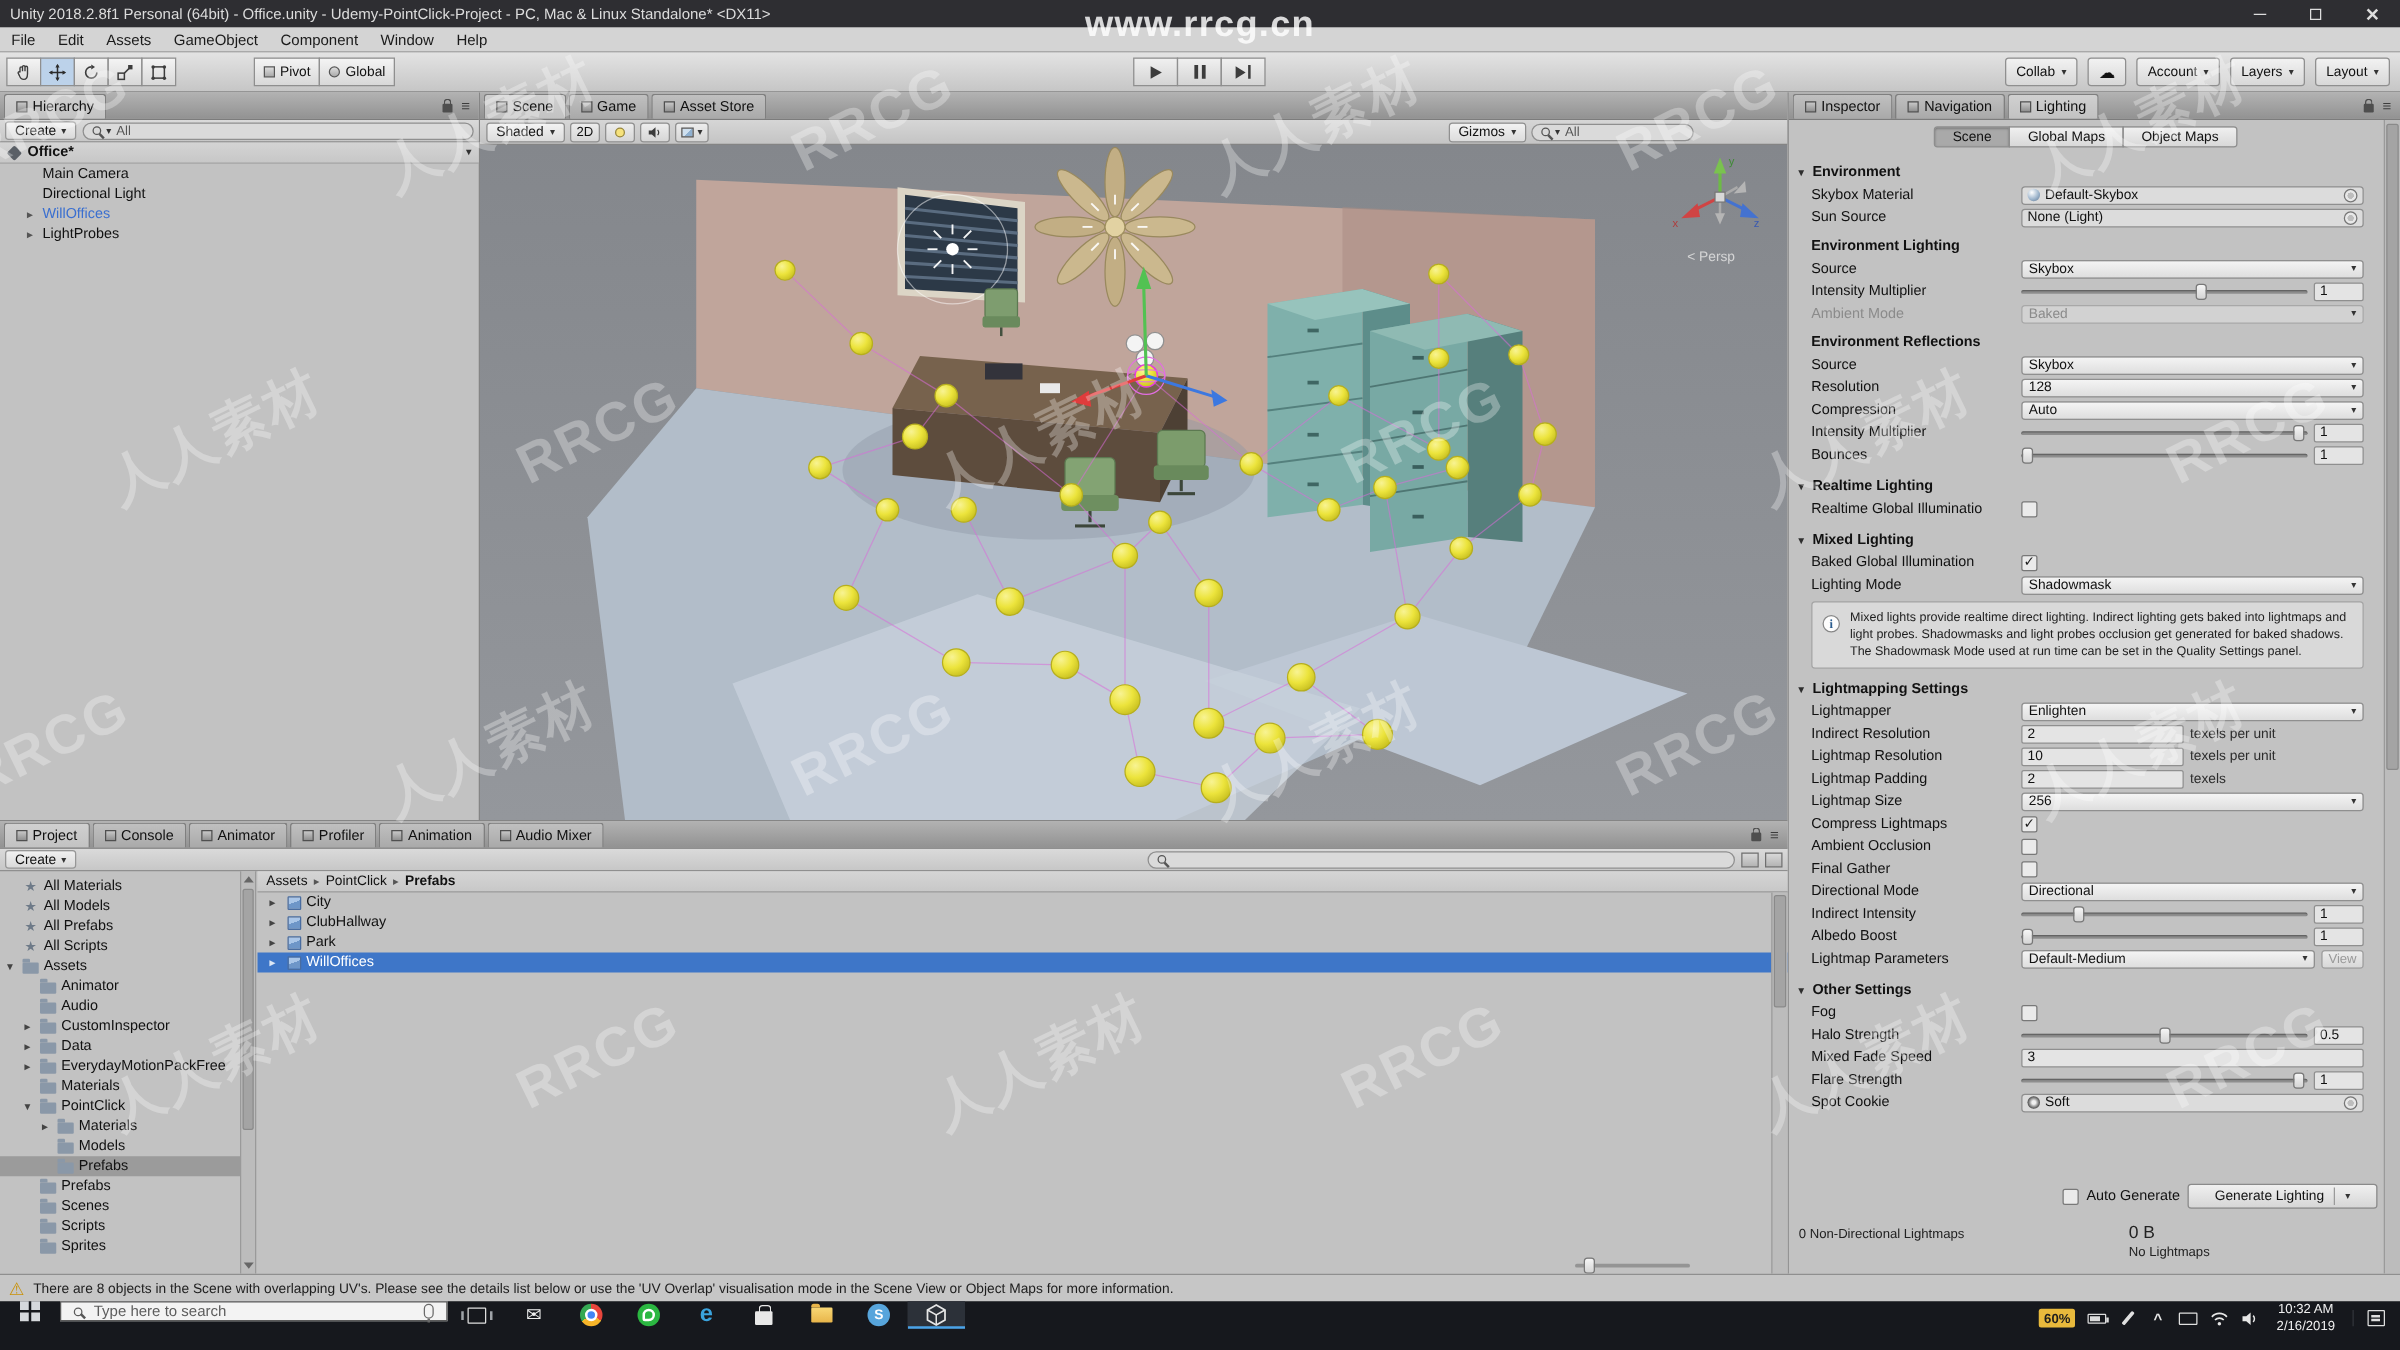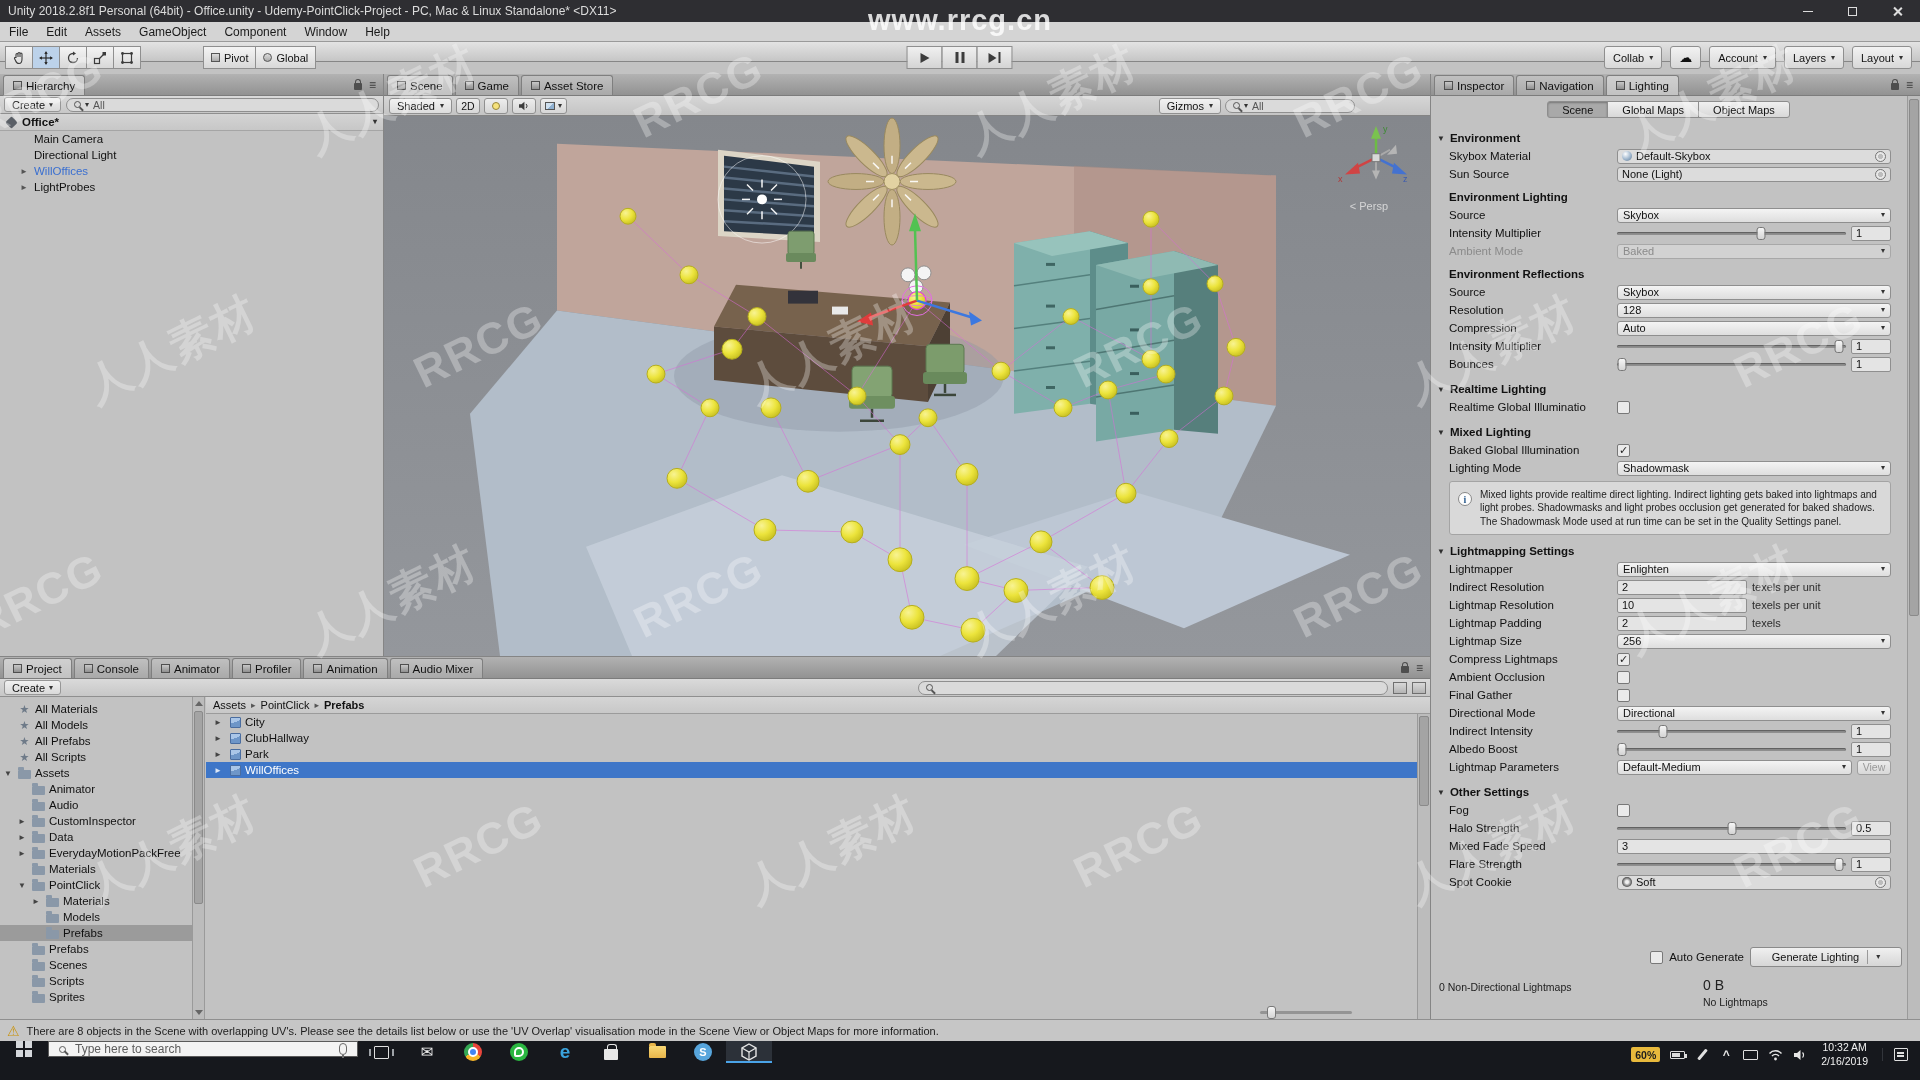--- a/index.html
+++ b/index.html
@@ -16,21 +16,21 @@
 .ic-max{width:9px;height:9px;border:1px solid #ddd;display:block;}
 .ic-close{position:relative;width:11px;height:11px;display:block;}
 .ic-close::before,.ic-close::after{content:"";position:absolute;left:5px;top:0;width:1.5px;height:11px;background:#ddd;}
 .ic-close::before{transform:rotate(45deg);} .ic-close::after{transform:rotate(-45deg);}
 
 
 #menubar{position:absolute;left:0;top:22px;width:1920px;height:20px;background:#d4d4d4;border-bottom:1px solid #9a9a9a;display:flex;align-items:center;font-size:12px;}
 .menu-item{padding:0 9px;height:100%;display:flex;align-items:center;color:#1a1a1a;}
 
 
-#toolbar{position:absolute;left:0;top:42px;width:1920px;height:20px;background:linear-gradient(#e3e3e3,#c6c6c6);border-bottom:1px solid #868686;}
+#toolbar{position:absolute;left:0;top:42px;width:1920px;height:32px;background:linear-gradient(#e3e3e3,#c6c6c6);border-bottom:1px solid #868686;}
 .tgroup{position:absolute;top:4px;display:flex;}
 .toolbtn{width:28px;height:23px;border:1px solid #8f8f8f;background:linear-gradient(#f4f4f4,#d8d8d8);display:flex;align-items:center;justify-content:center;margin-left:-1px;}
 .toolbtn.active{background:#bcd2ea;}
 .toolbtn svg{display:block;}
 .pgbtn{height:23px;border:1px solid #8f8f8f;background:linear-gradient(#f4f4f4,#d8d8d8);display:flex;align-items:center;gap:4px;padding:0 7px;margin-left:-1px;font-size:11px;}
 .pg-ico{width:9px;height:9px;border:1px solid #555;background:linear-gradient(#ddd,#aaa);}
 .playbtn{width:36px;height:23px;border:1px solid #8f8f8f;background:linear-gradient(#f0f0f0,#d4d4d4);display:flex;align-items:center;justify-content:center;margin-left:-1px;}
 .ic-play{width:0;height:0;border-left:9px solid #3c3c3c;border-top:5.5px solid transparent;border-bottom:5.5px solid transparent;}
 .ic-pause{display:flex;gap:3px;}
 .ic-pause i{width:3px;height:11px;background:#3c3c3c;display:block;}

